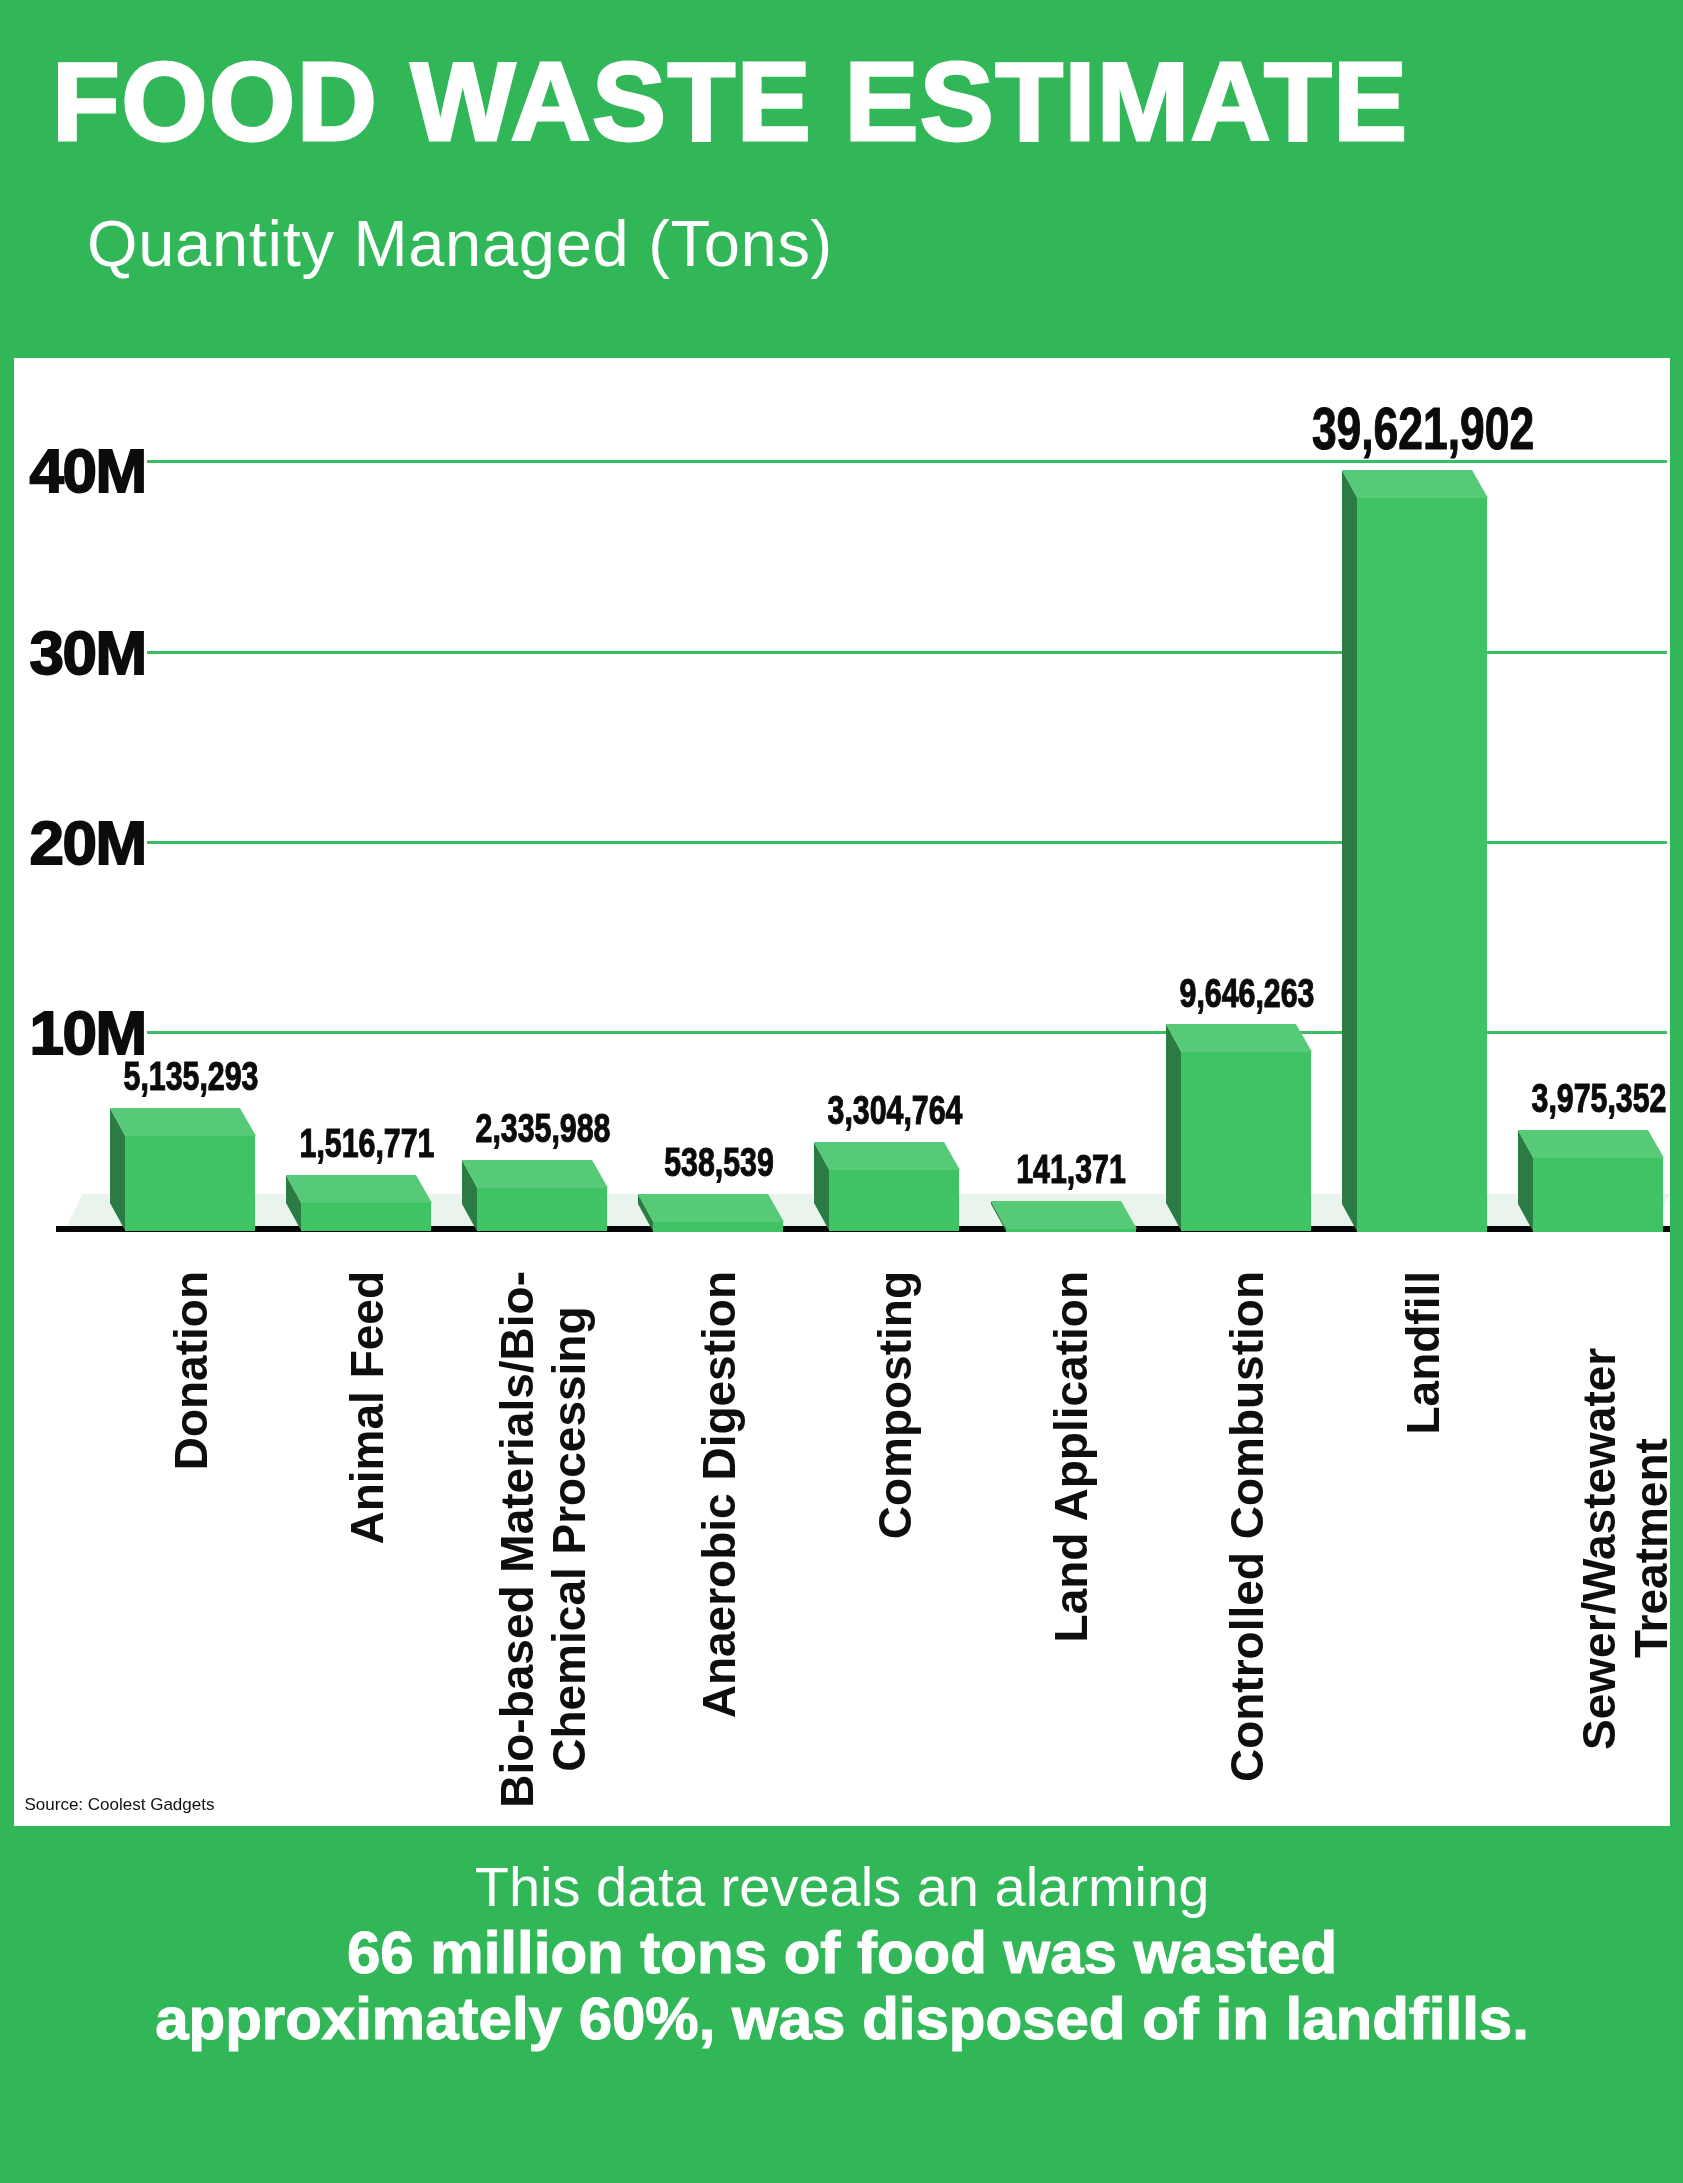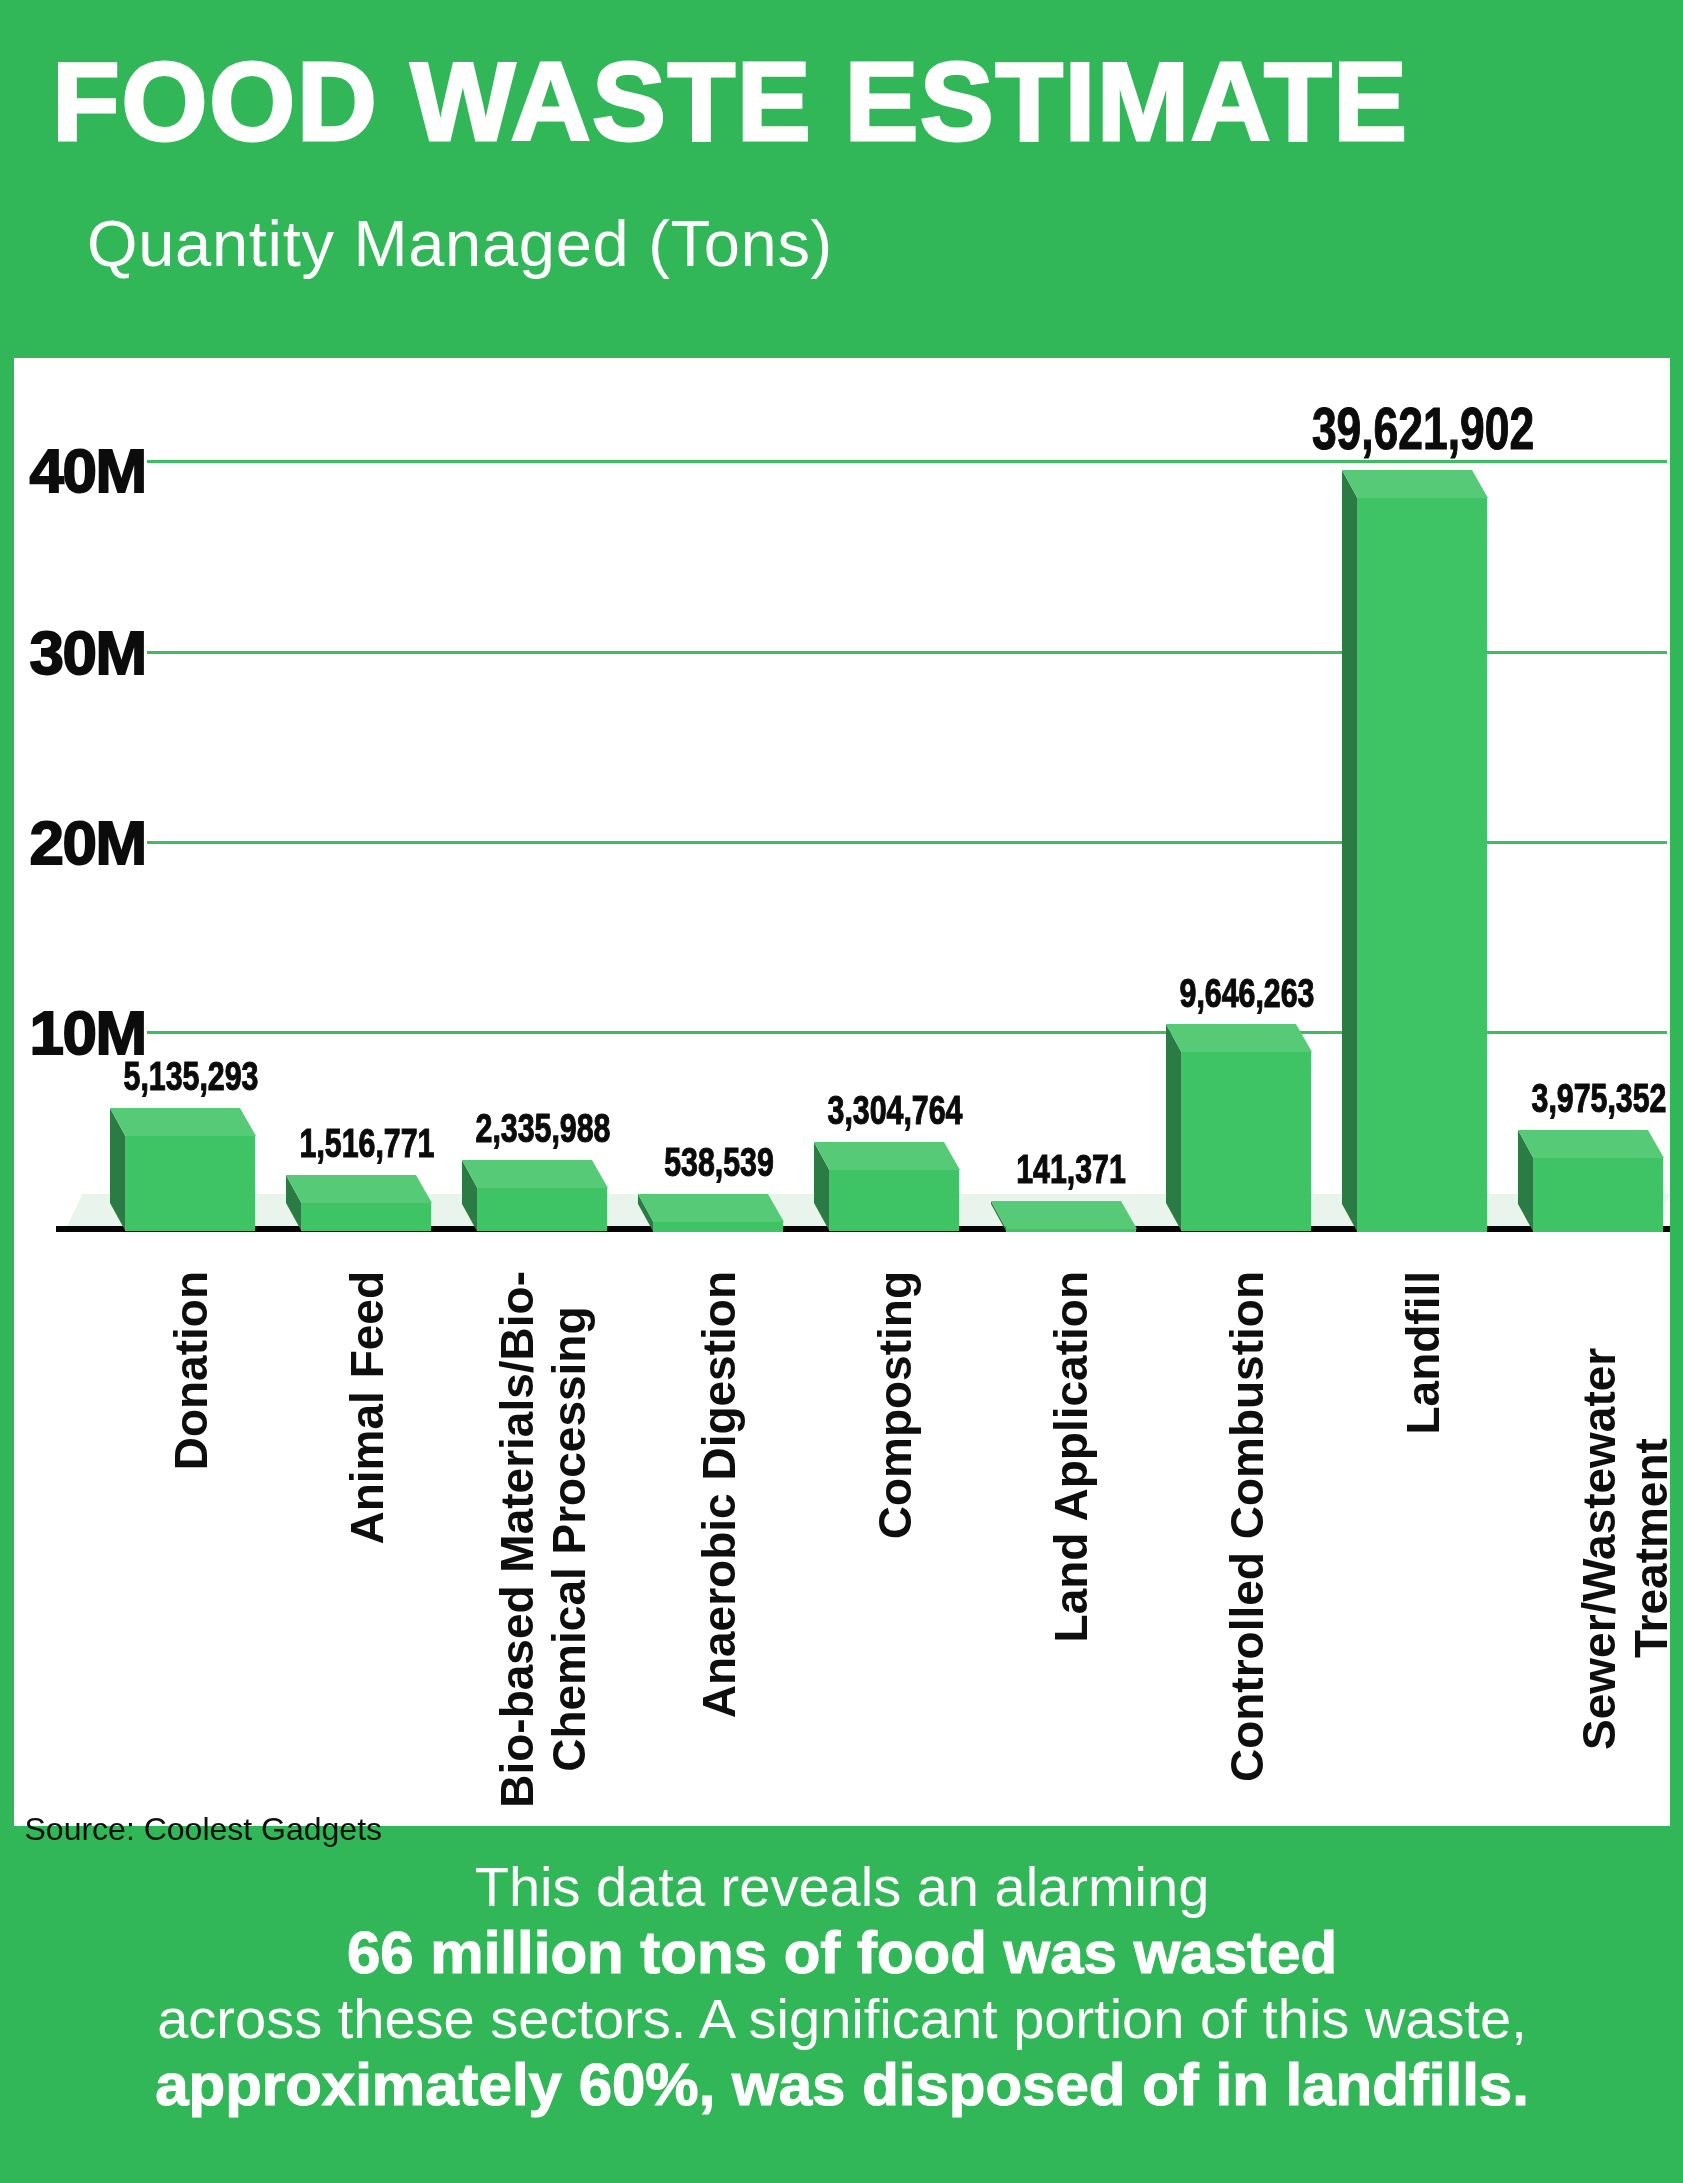--- a/index.html
+++ b/index.html
@@ -36,21 +36,21 @@
   .face.side{background:#2b7c44;}
   .vlabel{
     font-weight:bold;color:#0b0b0b;-webkit-text-stroke:1.1px #0b0b0b;
     white-space:nowrap;transform:translateX(-50%) scaleX(0.74);
   }
   .cat{
     writing-mode:vertical-rl;transform:rotate(180deg);
     font-size:46px;line-height:52px;font-weight:bold;color:#0e0e0e;
     text-align:center;white-space:pre-line;
   }
-  .src{font-size:32px;color:#101010;white-space:nowrap;margin-top:16px;}
+  .src{font-size:17px;color:#101010;white-space:nowrap;}
   #footer-text{top:1854px;left:0;width:1684px;text-align:center;color:#ffffff;}
   .fl{font-size:56px;line-height:66px;}
   .fl.b{font-size:60px;font-weight:bold;-webkit-text-stroke:1.1px #ffffff;}
 </style>
 </head>
 <body>
 
 <div class="abs" id="title">FOOD WASTE ESTIMATE</div>
 <div class="abs" id="subtitle">Quantity Managed (Tons)</div>
 
@@ -130,16 +130,15 @@
       </div>
       <div class="abs vlabel" style="left: 1585px; top: 720px; font-size: 41px; line-height: 41px;">3,975,352</div>
       <div class="abs cat" style="left: 1559px; top: 913px;">Sewer/Wastewater Treatment</div>
     </div>
   <div class="abs src" style="left:10.5px;top:1437px;">Source: Coolest Gadgets</div>
 </div>
 
 <div class="abs" id="footer-text">
     <div class="fl">This data reveals an alarming</div>
     <div class="fl b">66 million tons of food was wasted</div>
-    <div class="fl">across these sectors. A significant portion of this waste,</div>
     <div class="fl b">approximately 60%, was disposed of in landfills.</div>
   </div>
 
 
 </body></html>

